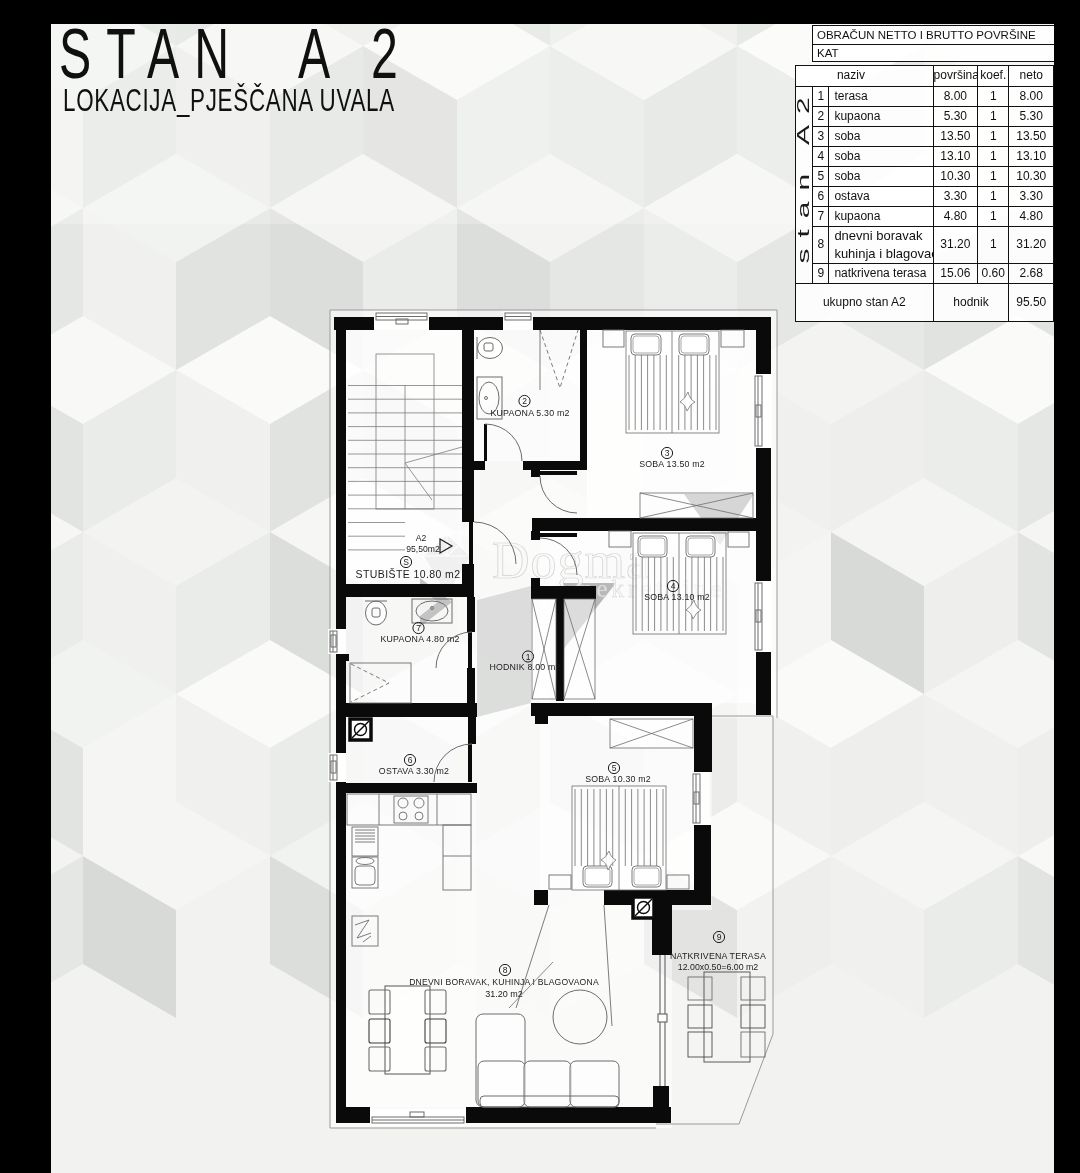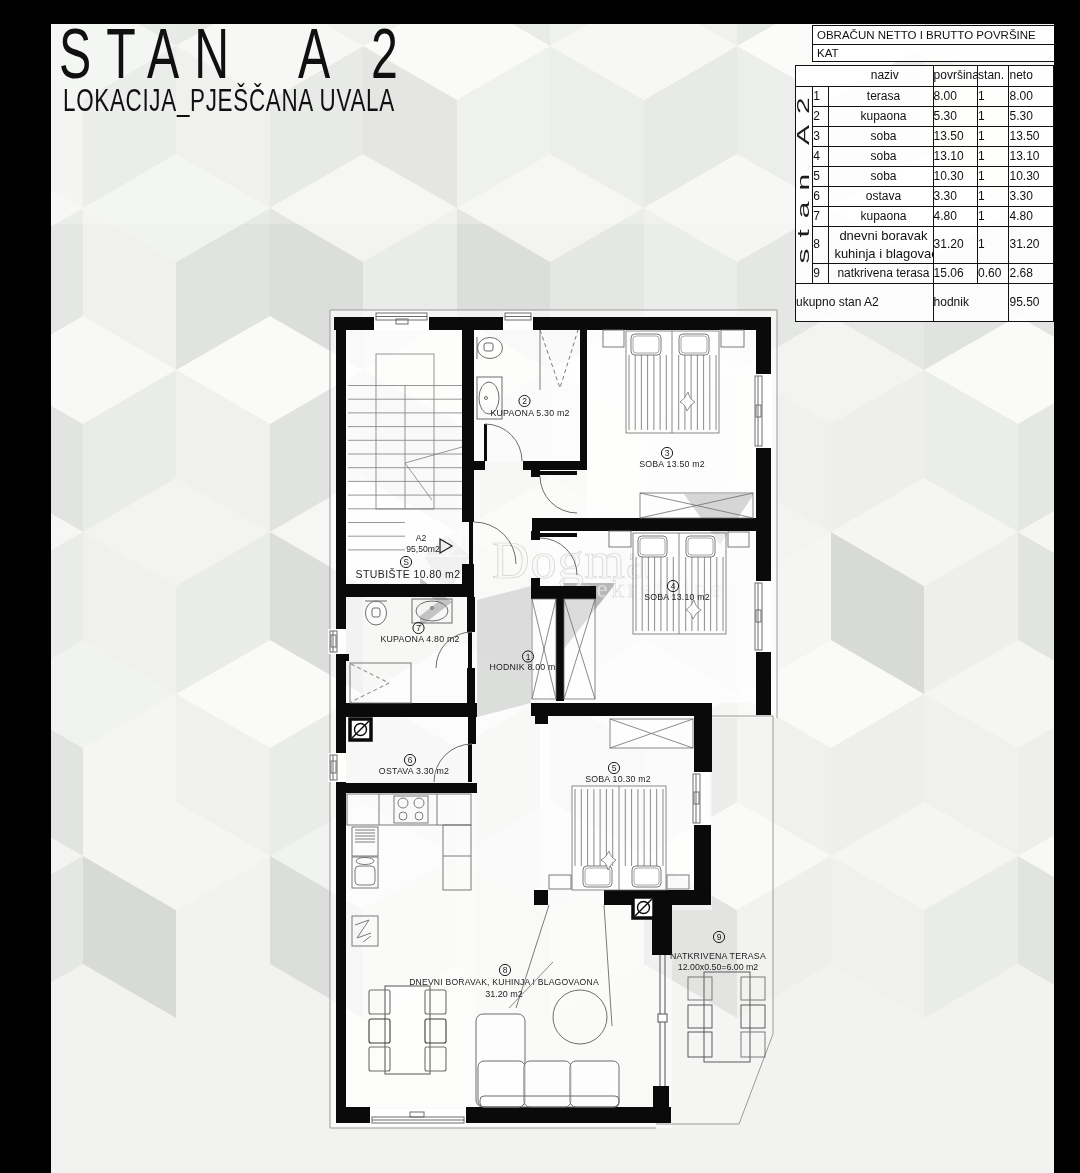--- a/index.html
+++ b/index.html
@@ -3,23 +3,23 @@
 *{margin:0;padding:0;box-sizing:border-box}
 html,body{width:1080px;height:1173px;overflow:hidden;background:#f2f3f0;font-family:"Liberation Sans",sans-serif}
 #page{position:relative;width:1080px;height:1173px}
 .abs{position:absolute}
 #title{left:59px;top:18px;font-size:71px;color:#101010;letter-spacing:22px;transform:scaleX(0.68);transform-origin:0 0;white-space:nowrap;line-height:1}
 #subtitle{left:63px;top:84px;font-size:32px;color:#101010;letter-spacing:1px;transform:scaleX(0.70);transform-origin:0 0;white-space:nowrap;line-height:1}
 #thead{left:812px;top:25px;width:256px;height:37px;background:rgba(255,255,255,0.88);border:1.5px solid #111;font-size:11.5px;color:#111}
 #thead .r1{height:18.5px;border-bottom:1px solid #111;padding:3px 0 0 4px;white-space:nowrap;overflow:hidden}
 #thead .r2{padding:2px 0 0 4px}
 #tmain{left:795px;top:65px;width:259px;height:227px;border-collapse:collapse;table-layout:fixed;background:rgba(255,255,255,0.88);font-size:12px;color:#111}
-#tmain td{border:1px solid #111;padding:0;overflow:hidden;white-space:nowrap;line-height:1.1}
+#tmain td{border:1px solid #111;text-align:center;padding:0;overflow:hidden;white-space:nowrap;line-height:1.1}
 #tmain tr{height:20px}
-#tmain .c2{text-align:center;padding-left:5px}
+#tmain .c2{text-align:left;padding-left:5px}
 #tmain tr.two td.c2{font-size:13px;line-height:18px}
 #rot{left:716px;top:160px;width:175px;height:32px;text-align:center;font-size:30px;color:#1a1a1a;letter-spacing:11px;white-space:nowrap;transform:rotate(-90deg) scale(1,0.55);transform-origin:center;line-height:32px}
 .bar{background:#000}
 </style></head><body>
 <div id="page">
 
 <svg class="abs" style="left:0;top:0" width="1080" height="1173" viewBox="0 0 1080 1173">
       <path d="M-198 -818L-104 -764L-198 -710L-291 -764ZM1111 -818L1205 -764L1111 -710L1018 -764ZM-104 -656L-11 -602L-104 -548L-198 -602ZM176 -494L270 -440L176 -386L83 -440ZM-11 -170L83 -116L-11 -62L-104 -116ZM363 -170L457 -116L363 -62L270 -116ZM1485 -170L1579 -116L1485 -62L1392 -116ZM-104 -8L-11 46L-104 100L-198 46ZM831 -8L924 46L831 100L737 46ZM924 154L1018 208L924 262L831 208ZM1485 154L1579 208L1485 262L1392 208ZM270 316L363 370L270 424L176 370ZM1018 316L1111 370L1018 424L924 370ZM1205 316L1298 370L1205 424L1111 370ZM-104 640L-11 694L-104 748L-198 694ZM270 640L363 694L270 748L176 694ZM831 640L924 694L831 748L737 694Z" fill="#fafaf8"></path>
       <path d="M-291 -764L-198 -710L-198 -602L-291 -656ZM1111 -602L1205 -548L1205 -440L1111 -494ZM-291 -440L-198 -386L-198 -278L-291 -332ZM-104 -440L-11 -386L-11 -278L-104 -332ZM457 -440L550 -386L550 -278L457 -332ZM1205 -440L1298 -386L1298 -278L1205 -332ZM1392 -440L1485 -386L1485 -278L1392 -332ZM550 -278L644 -224L644 -116L550 -170ZM1111 -278L1205 -224L1205 -116L1111 -170ZM-291 -116L-198 -62L-198 46L-291 -8ZM-104 -116L-11 -62L-11 46L-104 -8ZM83 -116L176 -62L176 46L83 -8ZM457 -116L550 -62L550 46L457 -8ZM-198 46L-104 100L-104 208L-198 154ZM1111 46L1205 100L1205 208L1111 154ZM1018 208L1111 262L1111 370L1018 316ZM-11 370L83 424L83 532L-11 478ZM1111 370L1205 424L1205 532L1111 478ZM1298 370L1392 424L1392 532L1298 478ZM-104 532L-11 586L-11 694L-104 640ZM644 532L737 586L737 694L644 640ZM1018 532L1111 586L1111 694L1018 640ZM-11 694L83 748L83 856L-11 802ZM1018 856L1111 910L1111 1018L1018 964Z" fill="#e2e4e1"></path>
       <path d="M-198 -710L-104 -764L-104 -656L-198 -602ZM-11 -710L83 -764L83 -656L-11 -602ZM363 -710L457 -764L457 -656L363 -602ZM737 -386L831 -440L831 -332L737 -278ZM176 -62L270 -116L270 -8L176 46ZM737 -62L831 -116L831 -8L737 46ZM924 -62L1018 -116L1018 -8L924 46ZM-291 100L-198 46L-198 154L-291 208ZM270 100L363 46L363 154L270 208ZM644 100L737 46L737 154L644 208ZM831 100L924 46L924 154L831 208ZM176 262L270 208L270 316L176 370ZM924 262L1018 208L1018 316L924 370ZM-104 424L-11 370L-11 478L-104 532ZM270 424L363 370L363 478L270 532ZM-198 586L-104 532L-104 640L-198 694ZM1485 586L1579 532L1579 640L1485 694ZM-104 748L-11 694L-11 802L-104 856Z" fill="#e1e3e0"></path>
@@ -452,21 +452,21 @@
         <col style="width:103px">
         <col style="width:44px">
         <col style="width:31px">
         <col style="width:44px">
       </colgroup>
 <tbody>
         <tr style="height:21px">
           <td colspan="2" style="border-right:none"></td>
           <td class="c2" style="border-left:none;padding-left:8px">naziv</td>
           <td>površina</td>
-          <td>stan.</td>
+          <td>koef.</td>
           <td>neto</td>
         </tr>
 <tr>
           <td class="c0" rowspan="9"></td>
           <td class="c1">1</td>
           <td class="c2">terasa</td>
           <td class="c3">8.00</td>
           <td class="c4">1</td>
           <td class="c5">8.00</td>
         </tr>

